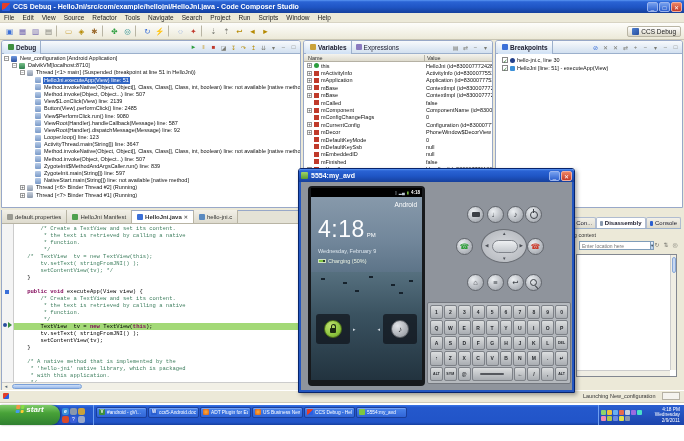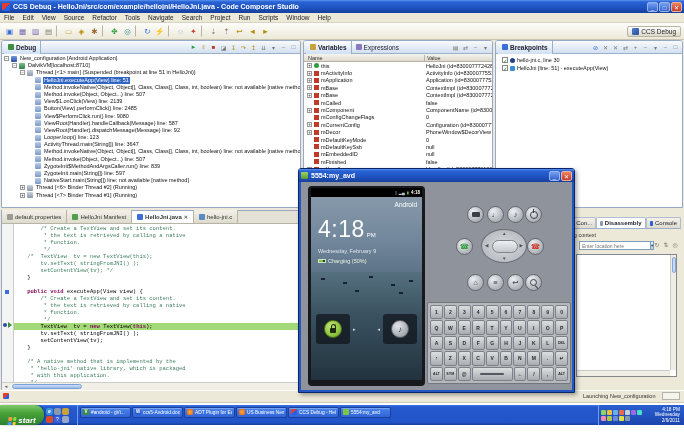--- a/index.html
+++ b/index.html
@@ -217,23 +217,23 @@
   .krow { display:flex; gap:1px; flex:1; }
   .key { flex:1; display:flex; align-items:center; justify-content:center; font-size:5px; font-weight:bold;
     color:#26292e; background:linear-gradient(#dcdedf,#a9adb2); border:1px solid #7d8187; border-radius:2px; }
   .key.small { font-size:3.6px; }
   .key.wide { flex:3.6; }
   .key.wide::after { content:""; width:60%; height:1.5px; background:#55585e; border-radius:1px; }
 
   
   .taskbar { position:absolute; left:0; top:405px; width:684px; height:20px; z-index:100;
     background:linear-gradient(180deg,#3a76e8 0%,#2458cc 12%,#2154c8 86%,#173f9e 100%); display:flex; }
-  .startbtn { width:44px; height:20px; border-radius:0 9px 9px 0;
+  .startbtn { width:60px; height:20px; border-radius:0 9px 9px 0;
     background:linear-gradient(180deg,#7fcb6a 0%,#48a238 40%,#2f8030 100%);
-    display:flex; align-items:flex-end; justify-content:center; gap:2px;
+    display:flex; align-items:flex-start; justify-content:center; gap:2px;
     box-shadow:1px 0 2px rgba(0,0,0,.4); }
   .flag { width:8px; height:8px; display:grid; grid-template-columns:1fr 1fr; gap:1px; transform:skewX(-8deg); }
   .flag i { border-radius:1px; }
   .flag i:nth-child(1){background:#e94} .flag i:nth-child(2){background:#8d4}
   .flag i:nth-child(3){background:#49e} .flag i:nth-child(4){background:#fc3}
   .startbtn .st { color:#fff; font-size:8px; font-weight:bold; font-style:italic; }
   .ql { width:34px; display:flex; flex-wrap:wrap; align-content:center; gap:1px; padding:1px 2px;
     border-right:1px solid #6f9ff0; }
   .qli { width:7px; height:7px; border-radius:2px; font-size:5px; line-height:7px; text-align:center; color:#fff; }
   .ql-ie{background:#3a8fd8; font-style:italic; font-weight:bold} .ql-show{background:#8a98ac}

